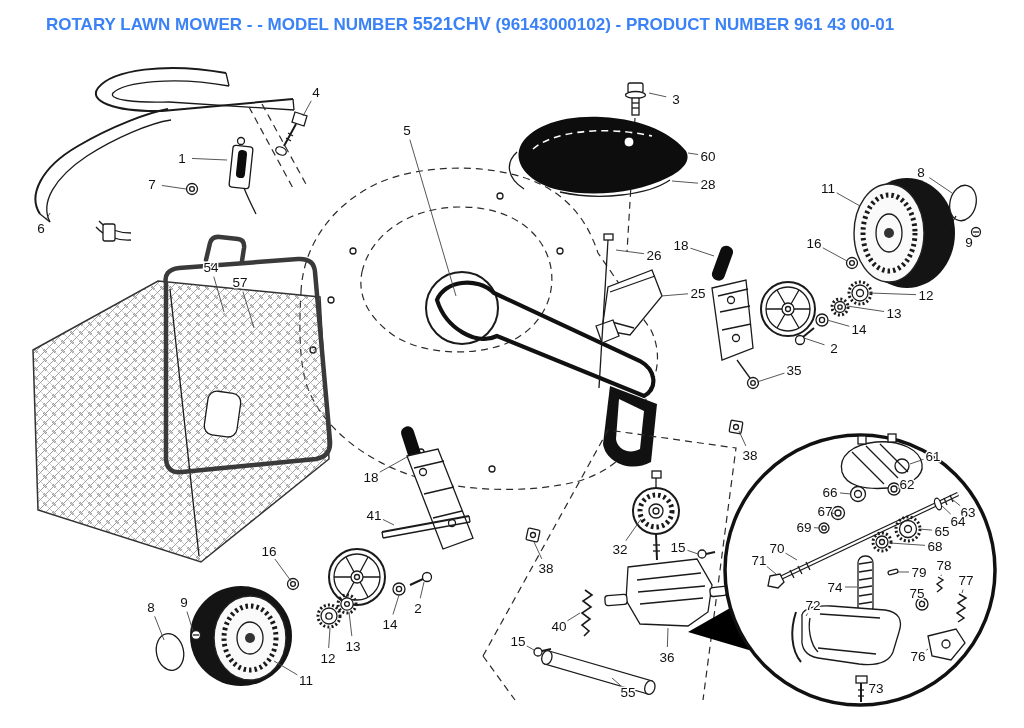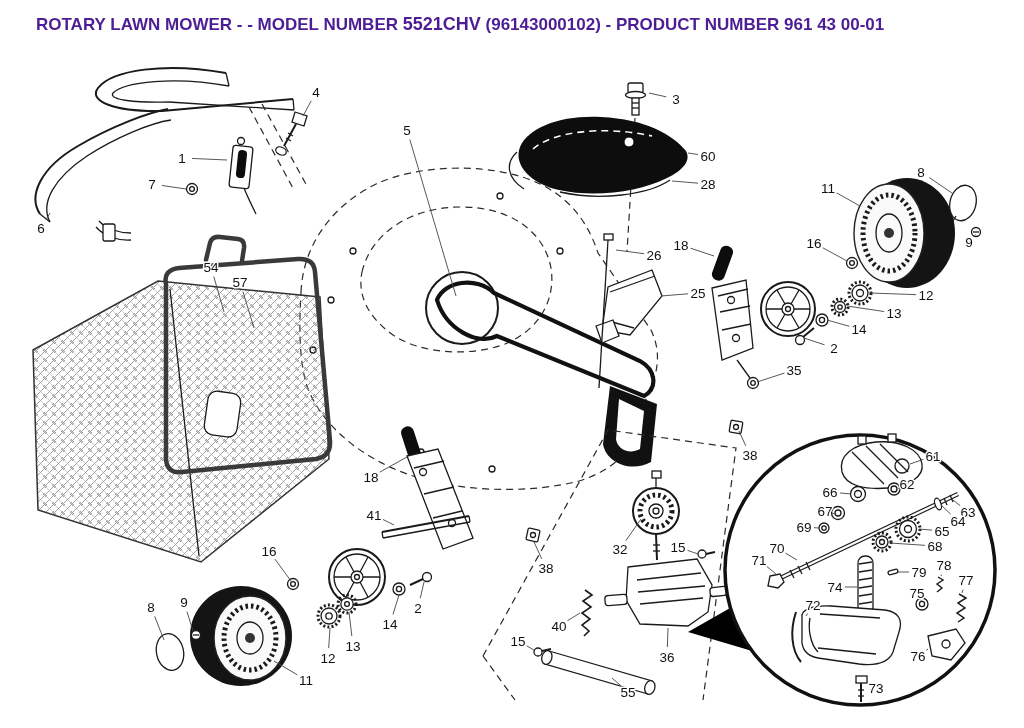--- a/index.html
+++ b/index.html
@@ -1,20 +1,20 @@
 <!DOCTYPE html>
 <html><head>
 <meta charset="utf-8">
 <style>
   html,body{margin:0;padding:0;background:#fff;}
   body{width:1024px;height:728px;overflow:hidden;position:relative;
        font-family:"Liberation Sans",sans-serif;}
   .page{position:absolute;inset:0;background:#fff;}
-  .titlebar{position:absolute;left:36px;top:14px;font-weight:bold;font-size:17px;
-            color:#4c1d95;white-space:pre;letter-spacing:0;}
+  .titlebar{position:absolute;left:46px;top:14px;font-weight:bold;font-size:17px;
+            color:#3b82f6;white-space:pre;letter-spacing:0;}
   .titlebar .model{font-size:18px;}
   svg{position:absolute;left:0;top:0;}
   .ln{fill:none;stroke:#1a1a1a;stroke-width:1.3;}
   .ln2{fill:none;stroke:#1a1a1a;stroke-width:2;}
   .thick{fill:none;stroke:#3a3a3a;stroke-width:4.5;stroke-linecap:round;}
   .dash{fill:none;stroke:#2a2a2a;stroke-width:1.2;stroke-dasharray:7 5;}
   .wfill{fill:#fff;stroke:#1a1a1a;stroke-width:1.3;}
   .blk{fill:#0d0d0d;stroke:none;}
   .teeth{fill:none;stroke:#1a1a1a;stroke-width:3;stroke-dasharray:2 2.2;}
   .tick{fill:none;stroke:#1a1a1a;stroke-width:5;stroke-dasharray:2.5 3;}

